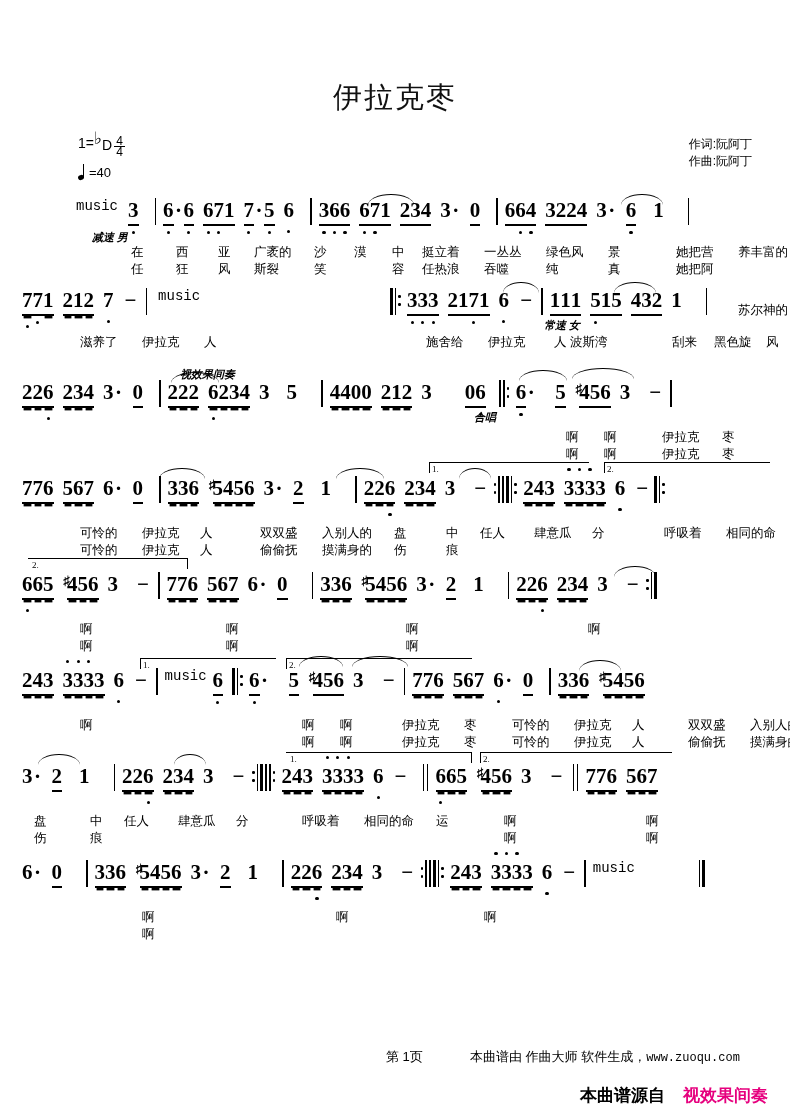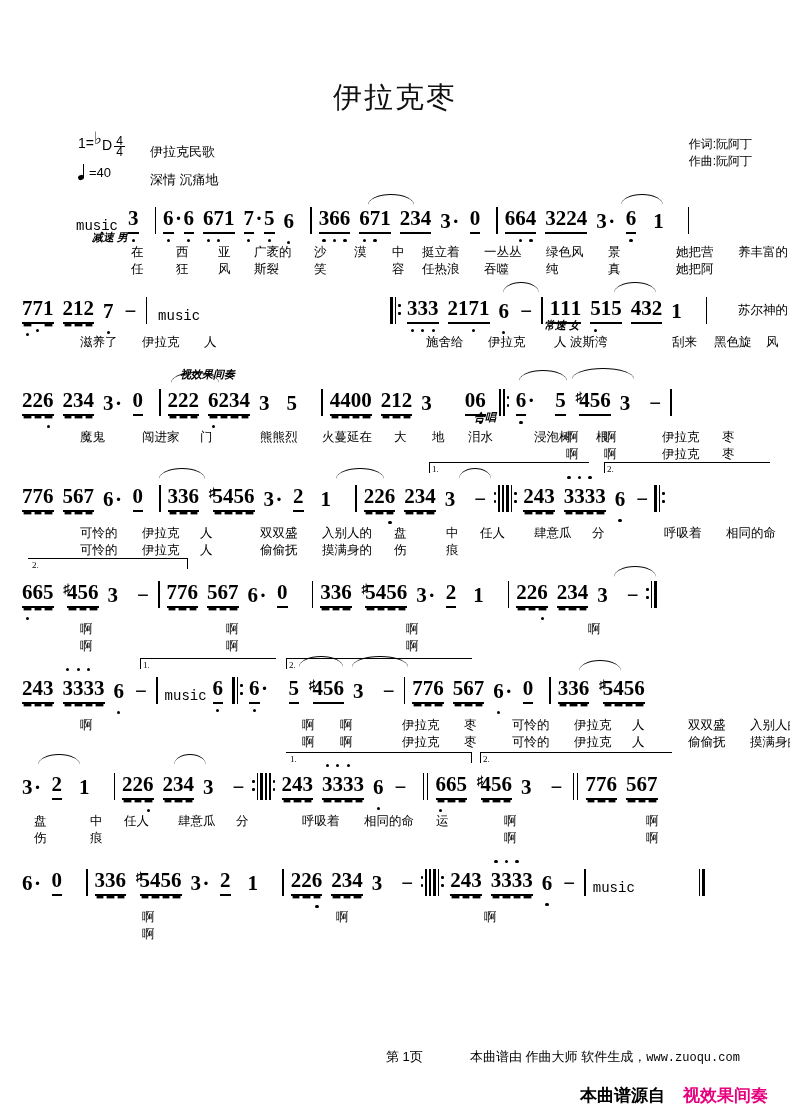--- a/index.html
+++ b/index.html
@@ -54,21 +54,21 @@
   
   .lines { padding: 2px 14px 0 14px; }
   .line {
     position: relative;
     height: 95px;
     margin: 0;
   }
   .row-notes {
     position:absolute; left:0; right:0; top:0;
     height: 36px;
-    display:flex; align-items:flex-end;
+    display:flex; align-items:flex-start;
     padding-left: 62px;
     font-family: "Liberation Serif", serif;
     font-weight: bold;
     font-size: 21px;
   }
 
   
   .g { position:relative; display:inline-block; white-space:nowrap; margin-right:9px; }
   .g.wide  { margin-right:17px; }
   .num { position:relative; display:inline-block; letter-spacing:0px; }
@@ -150,24 +150,20 @@
         <span class="k-D">D</span>
         <span class="frac">
           <span class="num">4</span>
           <span class="den">4</span>
         </span>
       </div>
       <div class="temporow">
         <span class="qnote"></span>
         <span>=40</span>
       </div>
-    </div>
-    <div class="hdr-mid">
-      <div>伊拉克民歌</div>
-      <div>深情 沉痛地</div>
     </div>
     <div class="credits">
       <div>作词:阮阿丁</div>
       <div>作曲:阮阿丁</div>
     </div>
   </div>
 
   <div class="lines">
 
     <div class="line" style="height:90px;">
@@ -291,34 +287,20 @@
         <span class="g"><span class="sharp">♯</span><span class="num b1">4</span><span class="num b1">5</span><span class="num b1">6</span></span>
         <span class="g wide"><span class="num">3</span></span>
         <span class="dash">−</span>
         <span class="bar"></span>
       </div>
       <span class="anno" style="left:460px; top:30px;">合唱</span>
       <div class="slur" style="left:157px; top:-8px; width:48px;"></div>
       <div class="slur" style="left:505px; top:-10px; width:48px;"></div>
       <div class="slur" style="left:558px; top:-12px; width:62px;"></div>
       <div class="lyr" style="top:49px;">
-        <span style="left:66px;">魔鬼</span>
-          <span style="left:128px;">闯进家</span>
-          <span style="left:186px;">门</span>
-        <span style="left:246px;">熊熊烈</span>
-          <span style="left:308px;">火蔓延在</span>
-          <span style="left:380px;">大</span>
-          <span style="left:418px;">地</span>
-        <span style="left:454px;">泪水</span>
-          <span style="left:520px;">浸泡树</span>
-          <span style="left:582px;">根</span>
-        <span style="left:540px;"></span>
-        <span style="left:548px;"></span>
-      </div>
-      <div class="lyr" style="top:49px;">
         <span style="left:548px;">&nbsp;</span>
       </div>
       <div class="lyr" style="top:49px;">
         <span style="left:552px;">啊</span>
           <span style="left:590px;">啊</span>
           <span style="left:648px;">伊拉克</span>
           <span style="left:708px;">枣</span>
       </div>
       <div class="lyr" style="top:66px;">
         <span style="left:552px;">啊</span>

